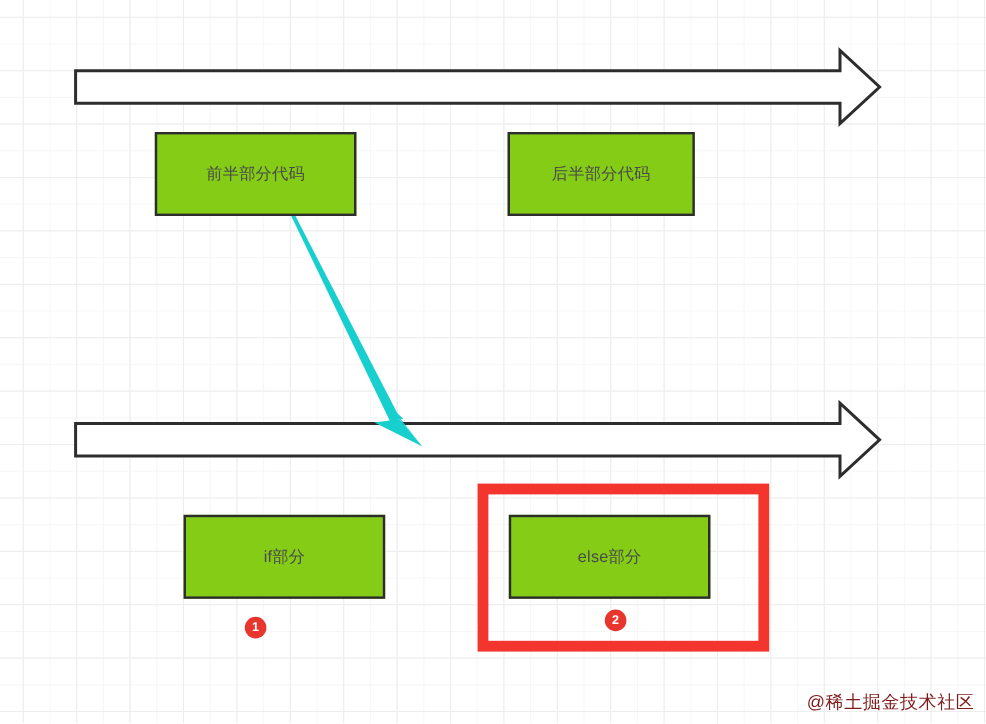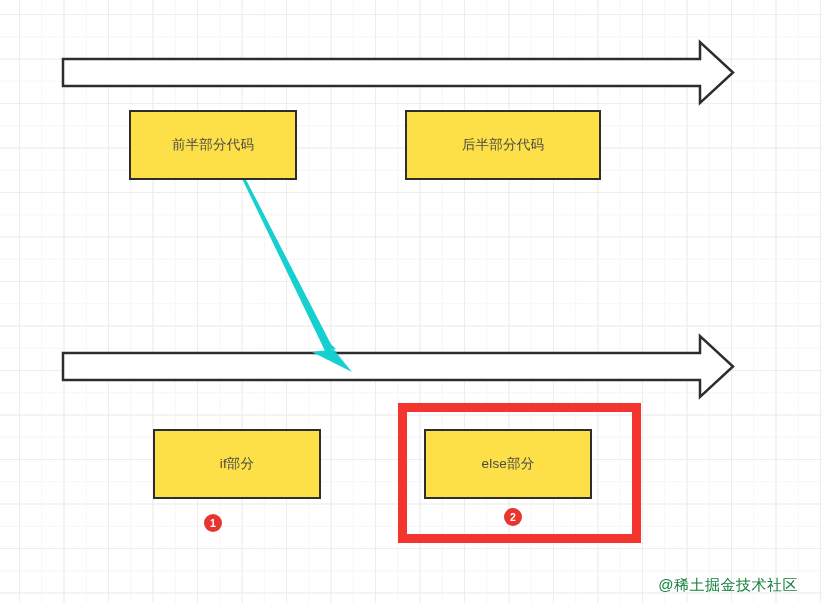--- a/index.html
+++ b/index.html
@@ -34,35 +34,35 @@
   }
   #shapes-layer {
     position: absolute;
     left: 0; top: 0;
     width: 822px;
     height: 603px;
   }
   .node-box {
     position: absolute;
     box-sizing: border-box;
-    background: #fde047;
+    background: #84cc16;
     border: 2.5px solid #2d2d2d;
     display: flex;
     align-items: center;
     justify-content: center;
   }
   .node-label {
     font-size: 13.5px;
     color: #4a4a4a;
     letter-spacing: 0.2px;
     line-height: 1;
     white-space: nowrap;
   }
   #box-first  { left: 129px; top: 110px;  width: 168px; height: 70px; }
-  #box-second { left: 405px; top: 110px;  width: 196px; height: 70px; }
+  #box-second { left: 423px; top: 110px;  width: 156px; height: 70px; }
   #box-if     { left: 129px; top: 429px;  width: 168px; height: 70px; margin-left: 24px; }
   #box-else   { left: 424px; top: 429px;  width: 168px; height: 70px; }
 
   .highlight-rect {
     position: absolute;
     box-sizing: border-box;
     left: 398px;
     top: 403px;
     width: 243px;
     height: 140px;
@@ -82,24 +82,24 @@
     display: flex;
     align-items: center;
     justify-content: center;
     line-height: 1;
   }
   #badge-one { left: 204px; top: 514px; }
   #badge-two { left: 504px; top: 508px; }
 
   #watermark {
     position: absolute;
-    right: 24px;
+    right: 10px;
     bottom: 8px;
     font-size: 15px;
-    color: #15803d;
+    color: #7f1d1d;
     letter-spacing: 0.5px;
     white-space: nowrap;
   }
 </style>
 </head>
 <body>
 
 <div id="canvas">
 
   <div id="grid-layer"></div>

